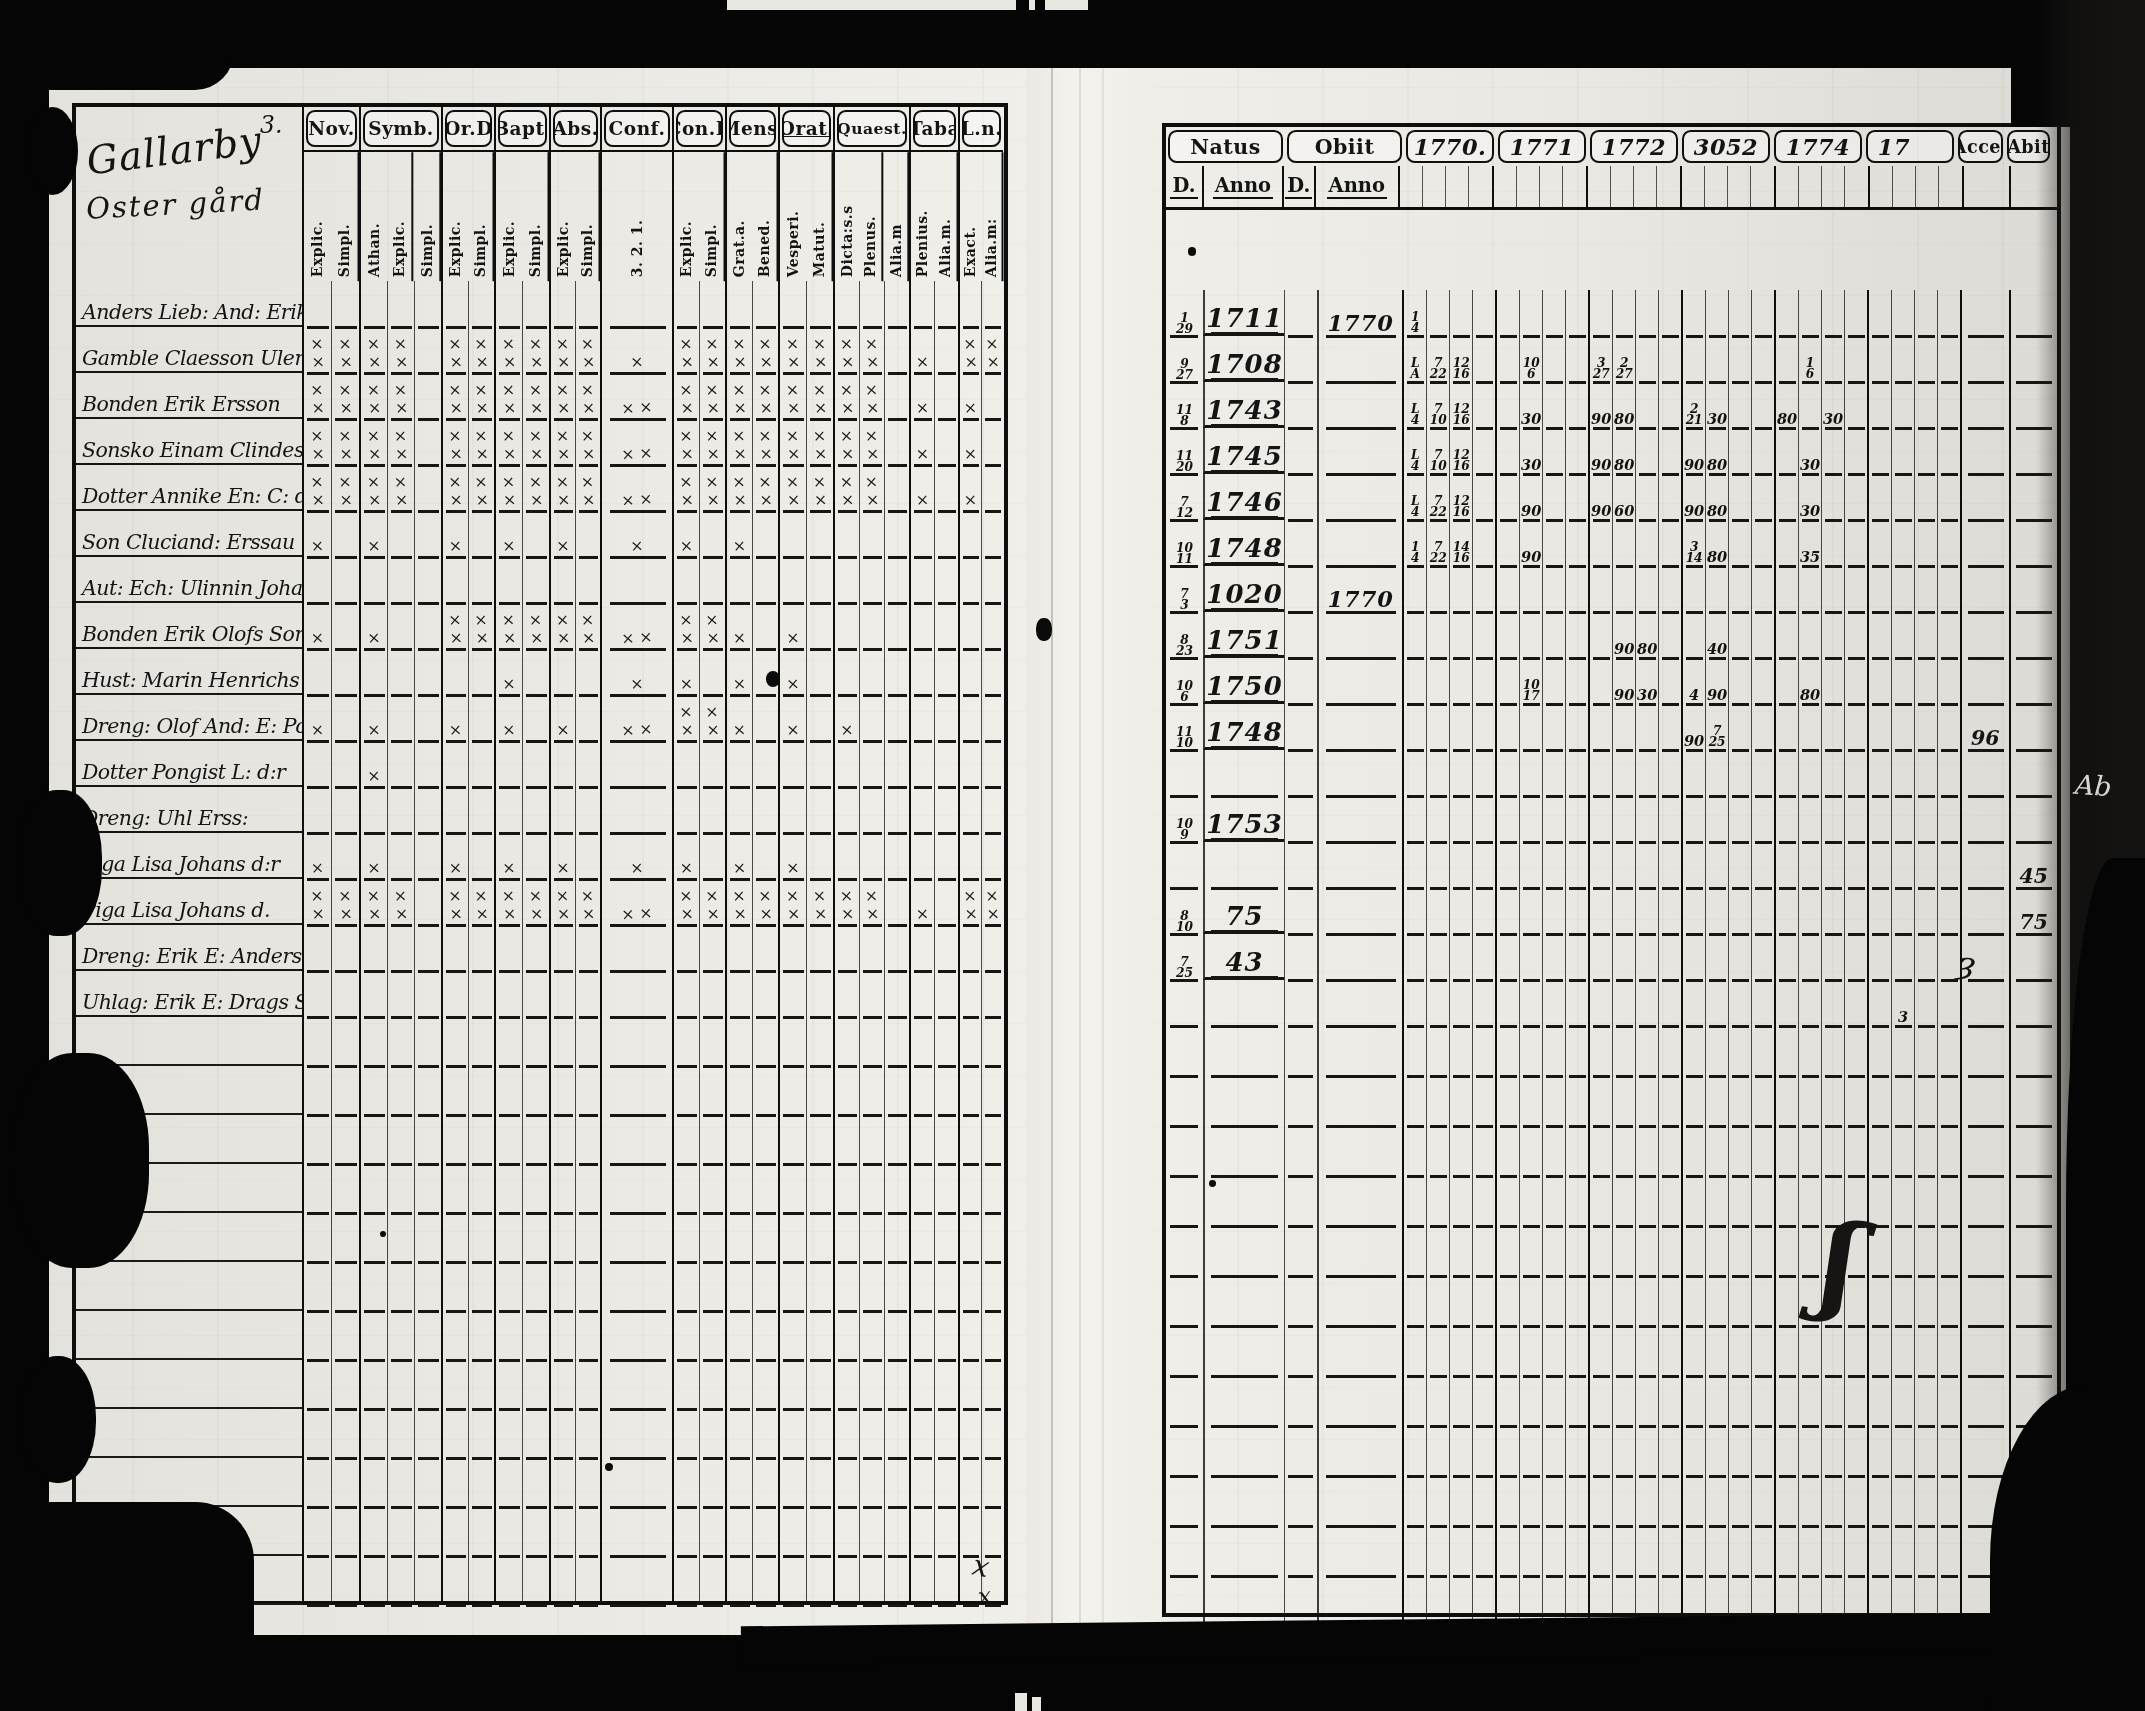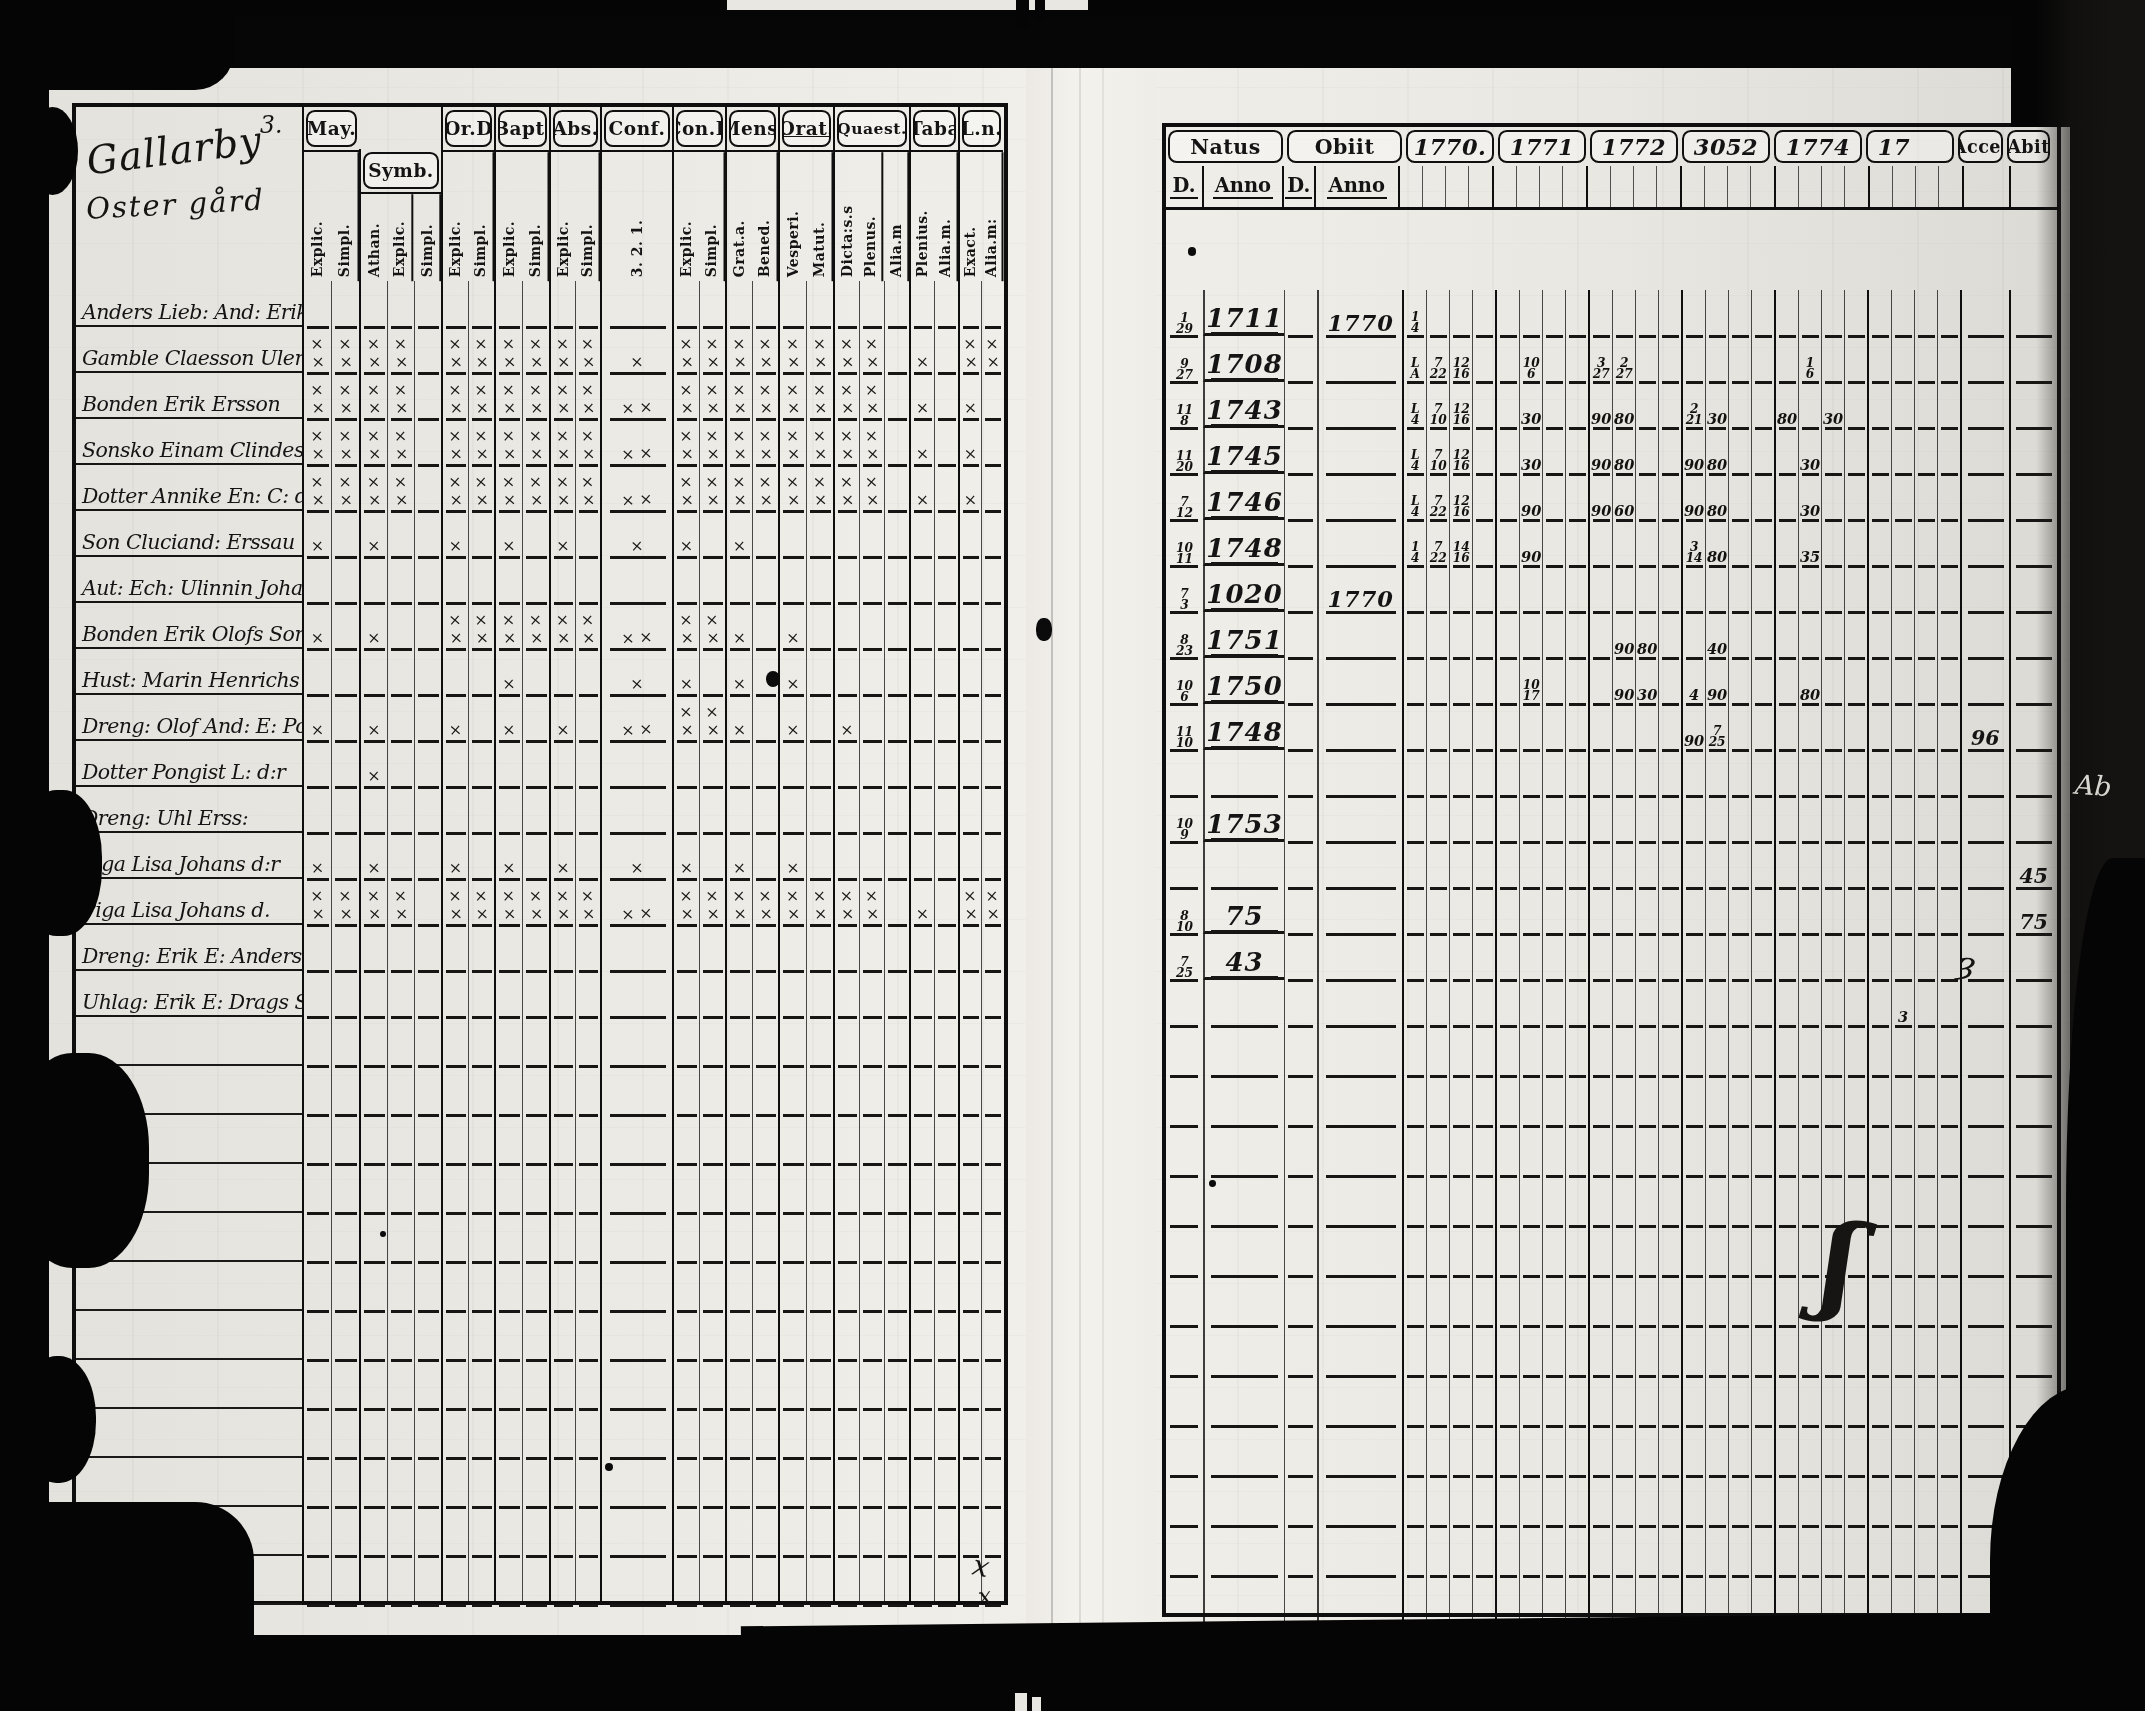--- a/index.html
+++ b/index.html
@@ -91,27 +91,27 @@
   <div id="ltitle">
     <div class="t1">Gallarby</div>
     <div class="tn">3.</div>
     <div class="t2">Oster gård</div>
   </div>
 
   <div class="tbl" id="ltable">
     <div style="position:absolute;left:0;top:0;width:226px;height:174px;box-sizing:border-box;" id="lcorner"></div>
     <div style="position:absolute;left:226px;top:0;right:0;height:174px;display:flex;" id="lhead">
         <div class="lgrp-h" style="width: 57px;">
-          <div class="gbox" style="font-size: 18.5px; height: 37px;">May.</div>
+          <div class="gbox" style="font-size: 18.5px; height: 37px;">Nov.</div>
           <div style="flex: 1 1 0%; display: flex; border-top: 2.9px solid rgb(14, 14, 14);">
             <div class="vsub" style="flex: 1 1 0%;">Explic.</div>
             <div class="vsub" style="flex: 1 1 0%;">Simpl.</div>
           </div>
         </div>
-        <div class="lgrp-h" style="width: 82px; margin-top: 42px;">
+        <div class="lgrp-h" style="width: 82px;">
           <div class="gbox" style="font-size: 18.5px; height: 37px;">Symb.</div>
           <div style="flex: 1 1 0%; display: flex; border-top: 2.9px solid rgb(14, 14, 14);">
             <div class="vsub" style="flex: 1 1 0%;">Athan.</div>
             <div class="vsub" style="flex: 1 1 0%;">Explic.</div>
             <div class="vsub" style="flex: 1 1 0%;">Simpl.</div>
           </div>
         </div>
         <div class="lgrp-h" style="width: 53px;">
           <div class="gbox" style="font-size: 18.5px; height: 37px;">Or.D</div>
           <div style="flex: 1 1 0%; display: flex; border-top: 2.9px solid rgb(14, 14, 14);">

